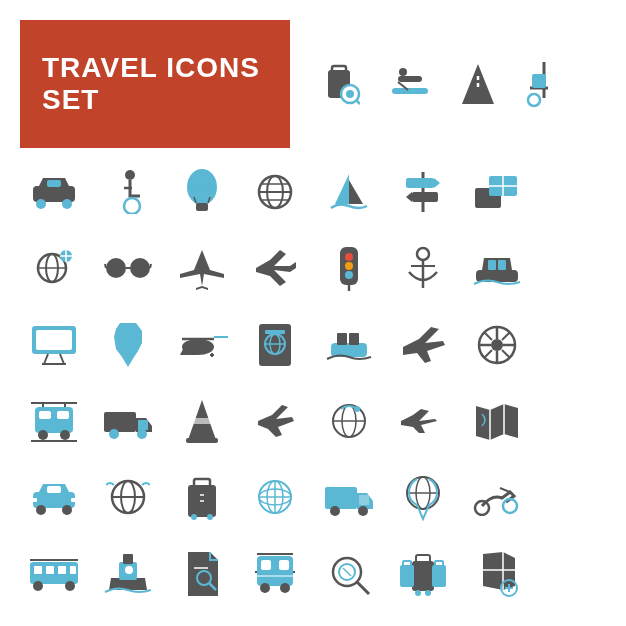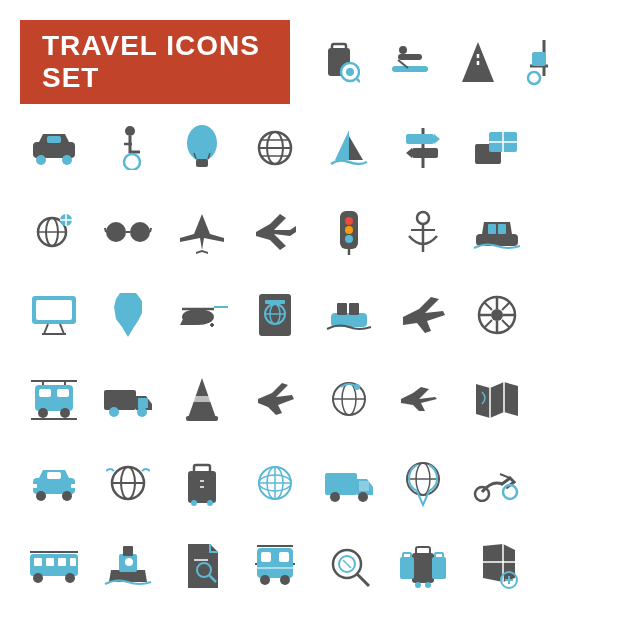--- a/index.html
+++ b/index.html
@@ -20,21 +20,21 @@
       gap: 0;
     }
     .header {
       display: flex;
       align-items: center;
       margin-bottom: 18px;
       gap: 30px;
     }
     .title-box {
       background: #c0432a;
-      padding: 10px 22px;
+      padding: 32px 22px;
       width: 270px;
     }
     .title-text {
       color: #fff;
       font-size: 28px;
       font-weight: 700;
       letter-spacing: 1px;
     }
     .title-text span {
       color: #fff;

